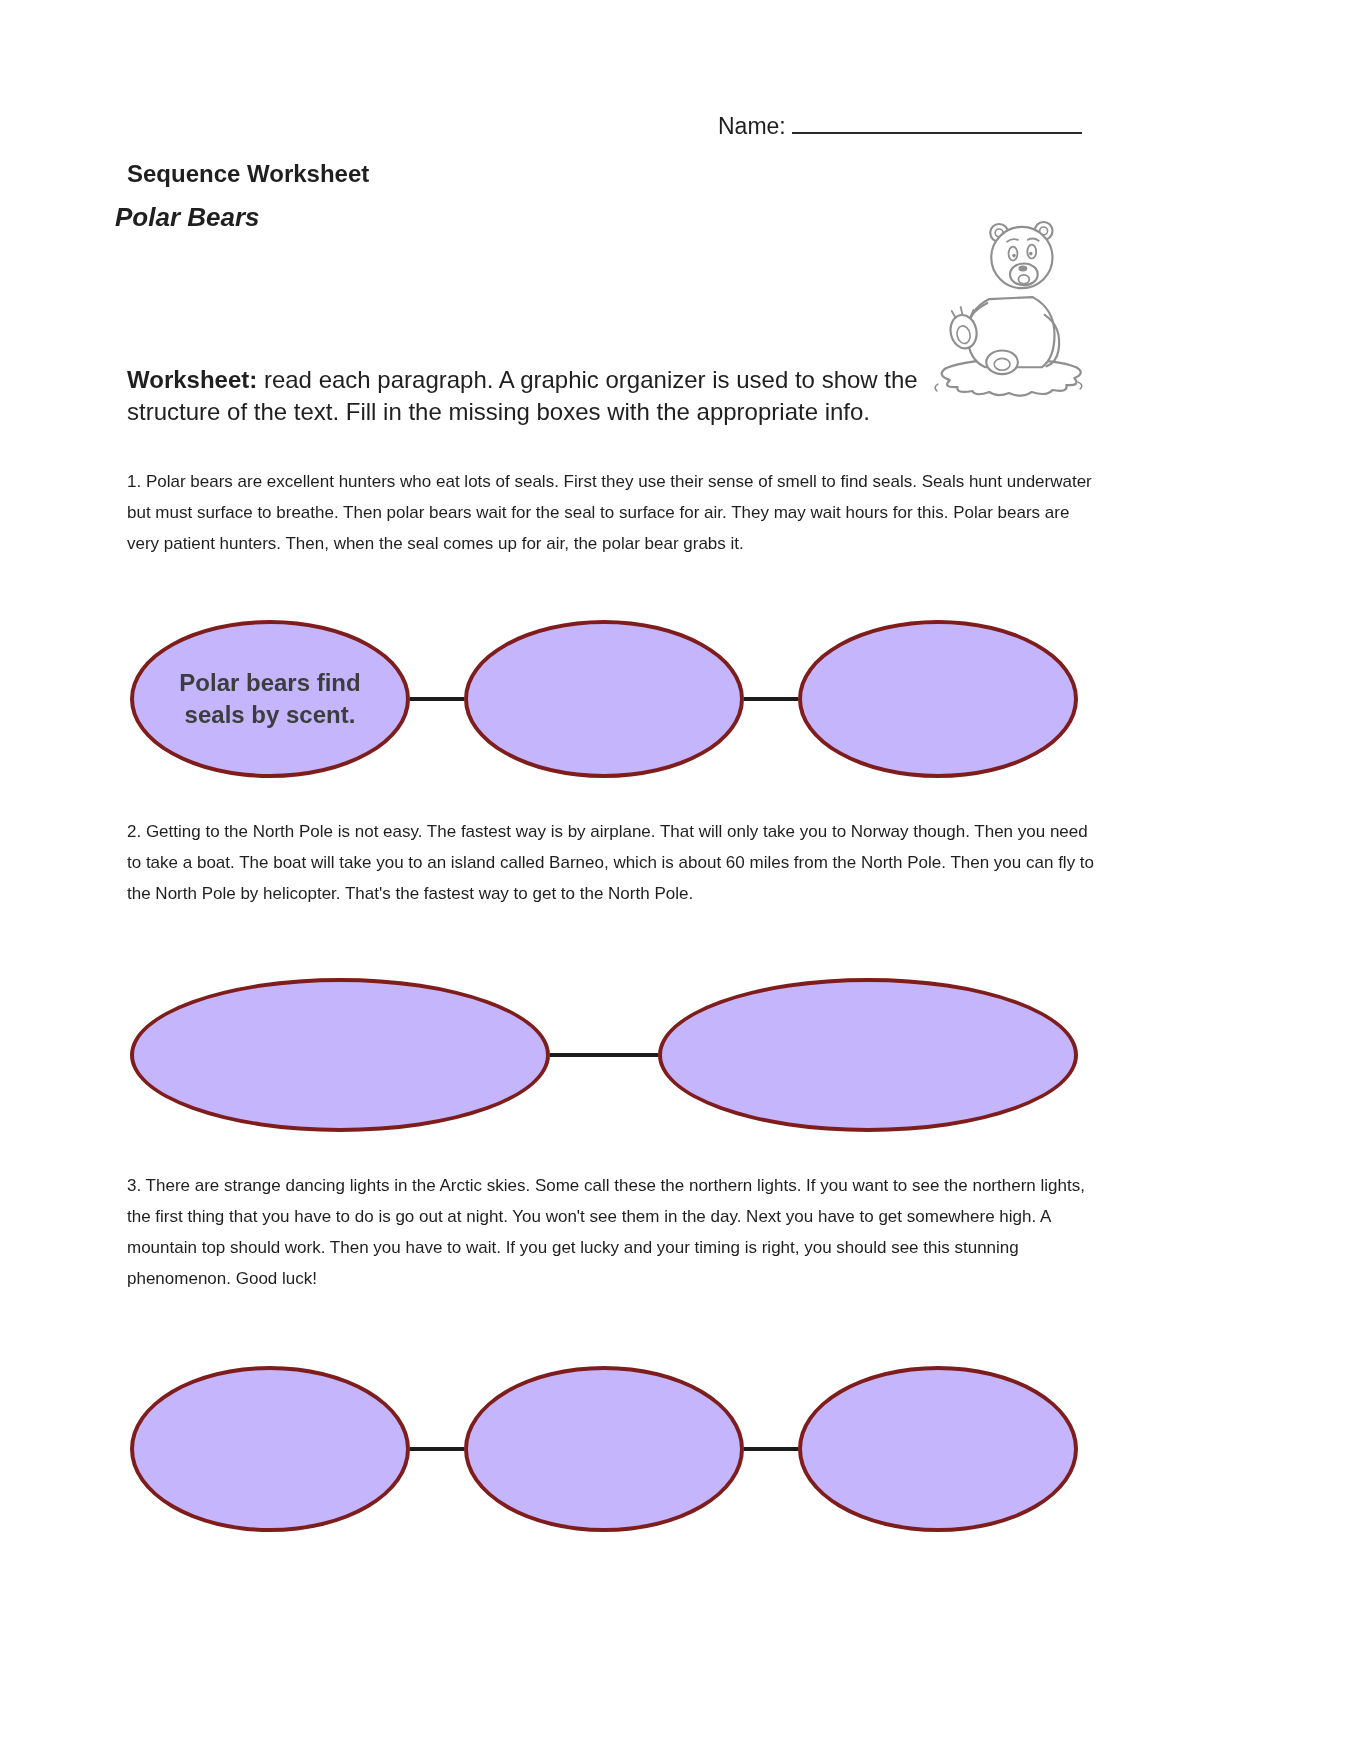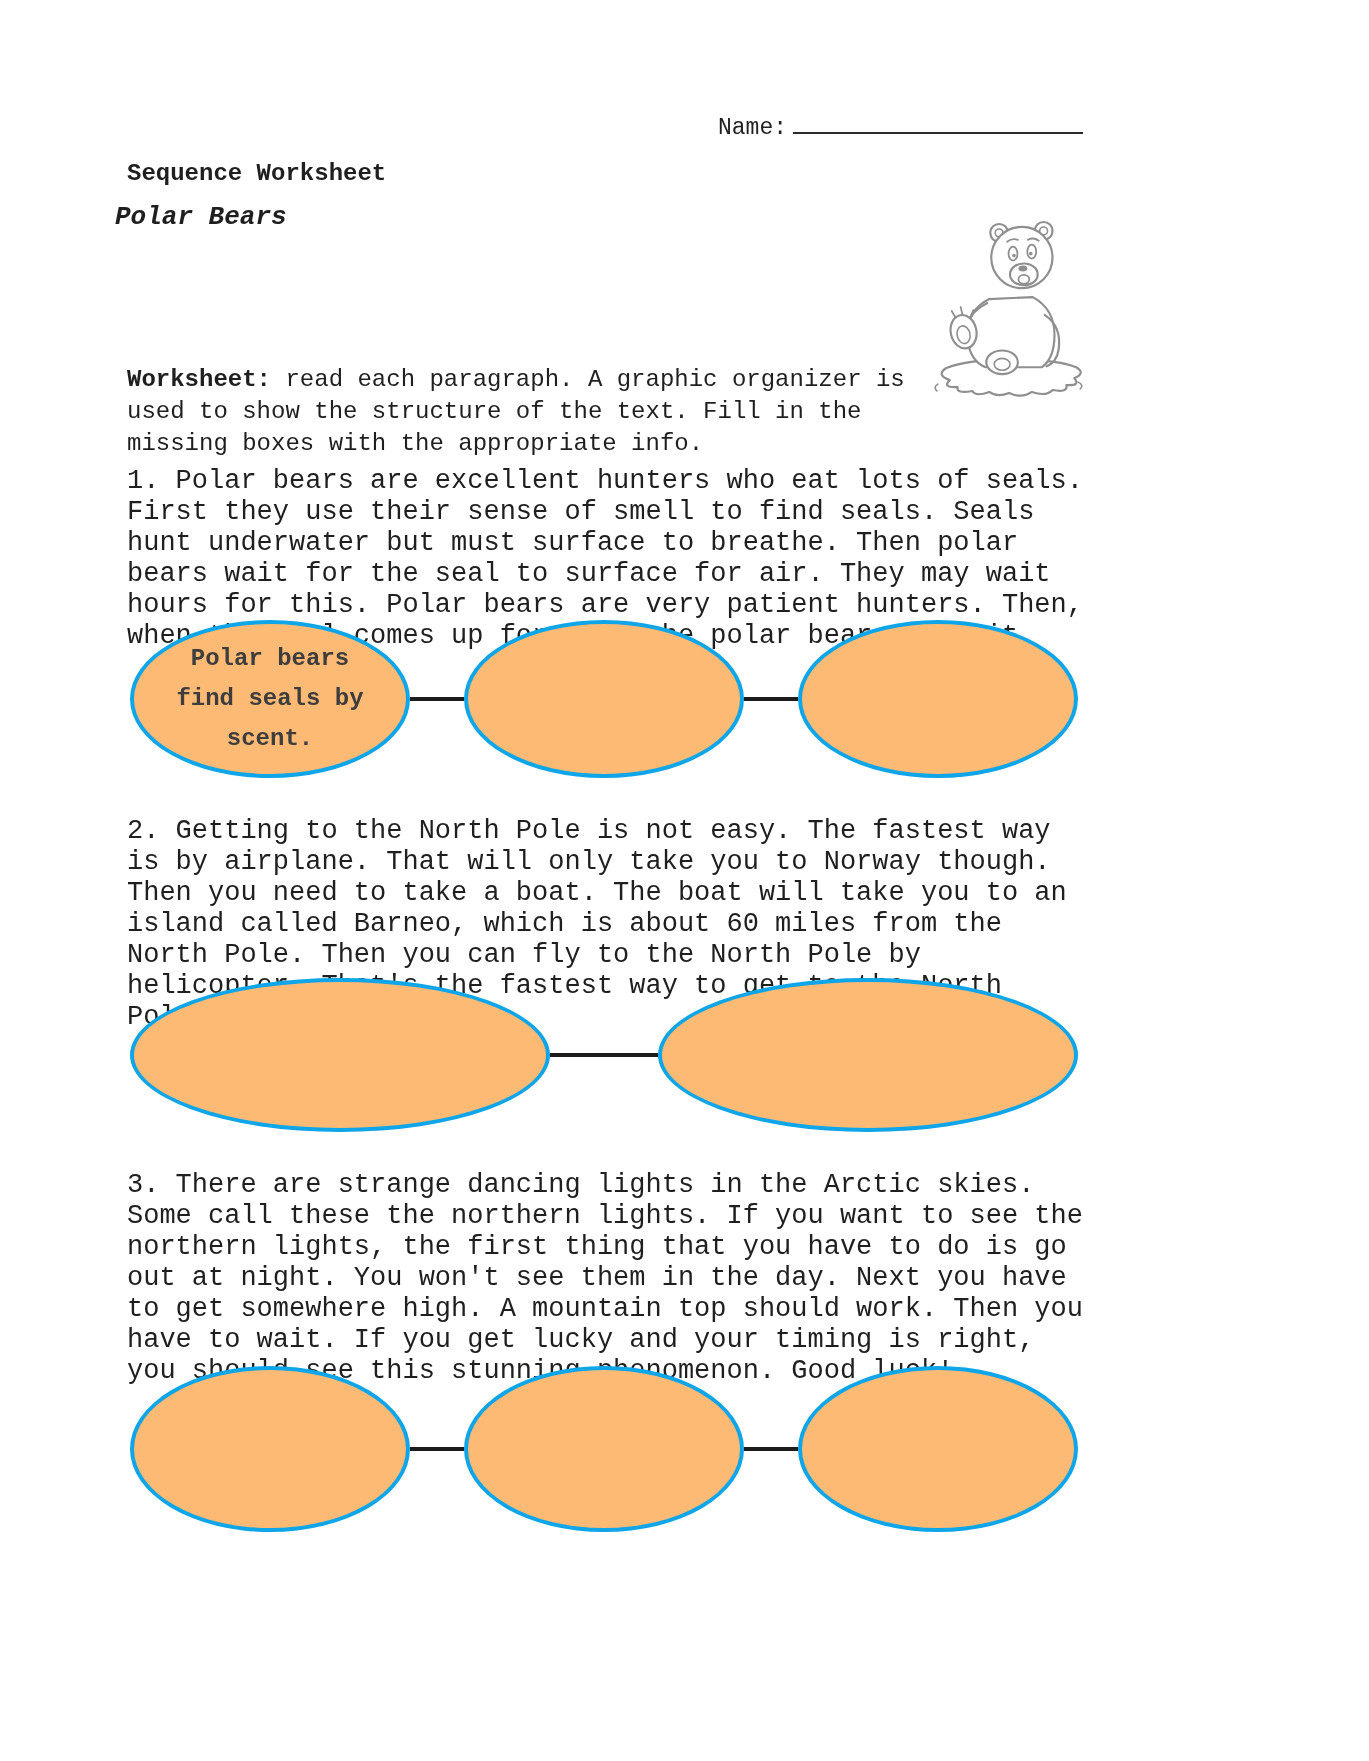--- a/index.html
+++ b/index.html
@@ -1,51 +1,51 @@
 <!DOCTYPE html>
 <html><head>
 <meta charset="utf-8">
 <style>
   html,body { margin:0; padding:0; background:#e8e8e8; }
   .page {
     position:relative;
     width:1369px; height:1761px;
     margin:0 auto;
     background:#ffffff;
-    font-family:Liberation Mono, monospace;
+    font-family:Liberation Sans, sans-serif;
     color:#1f1f1f;
     overflow:hidden;
   }
   .name-block { position:absolute; top:112px; left:718px; font-size:23px; white-space:nowrap; }
   .name-line { display:inline-block; width:290px; height:20px; border-bottom:2px solid #2a2a2a; margin-left:6px; vertical-align:baseline; }
   .title { position:absolute; top:160px; left:127px; font-size:24px; font-weight:bold; }
   .subtitle { position:absolute; top:202px; left:115px; font-size:26px; font-weight:bold; font-style:italic; }
   .intro-par { position:absolute; left:127px; font-size:24px; line-height:32px; }
   .overview { top:274px; width:790px; }
   .directions { top:364px; width:805px; }
   .intro-label { font-weight:bold; }
   .em { font-style:italic; }
   .bear { position:absolute; top:212px; left:928px; width:168px; height:188px; }
-  .passage { position:absolute; left:127px; width:968px; font-size:27px; line-height:31px; }
+  .passage { position:absolute; left:127px; width:968px; font-size:17px; line-height:31px; }
   .p1 { top:466px; }
   .p2 { top:816px; }
   .p3 { top:1170px; }
   .organizer { position:absolute; left:130px; width:948px; display:flex; align-items:center; }
   .org1 { top:620px; height:158px; }
   .org2 { top:978px; height:154px; }
   .org3 { top:1366px; height:166px; }
   .oval {
     flex:1 1 0; height:100%;
-    border:4px solid #0ea5e9; border-radius:50%;
+    border:4px solid #7f1d1d; border-radius:50%;
     display:flex; align-items:center; justify-content:center;
     text-align:center;
-    font-size:24px; font-weight:bold; line-height:40px;
+    font-size:24px; font-weight:bold; line-height:32px;
     color:#3d3d3d;
     padding:0 28px; box-sizing:border-box;
-    background:#fdba74;
+    background:#c4b5fd;
   }
   .connector { flex:0 0 54px; height:4px; background:#1c1c1c; }
 </style>
 </head>
 <body>
 
 <div class="page">
 
   <div class="name-block">
     <span>Name:</span><span class="name-line"></span>

